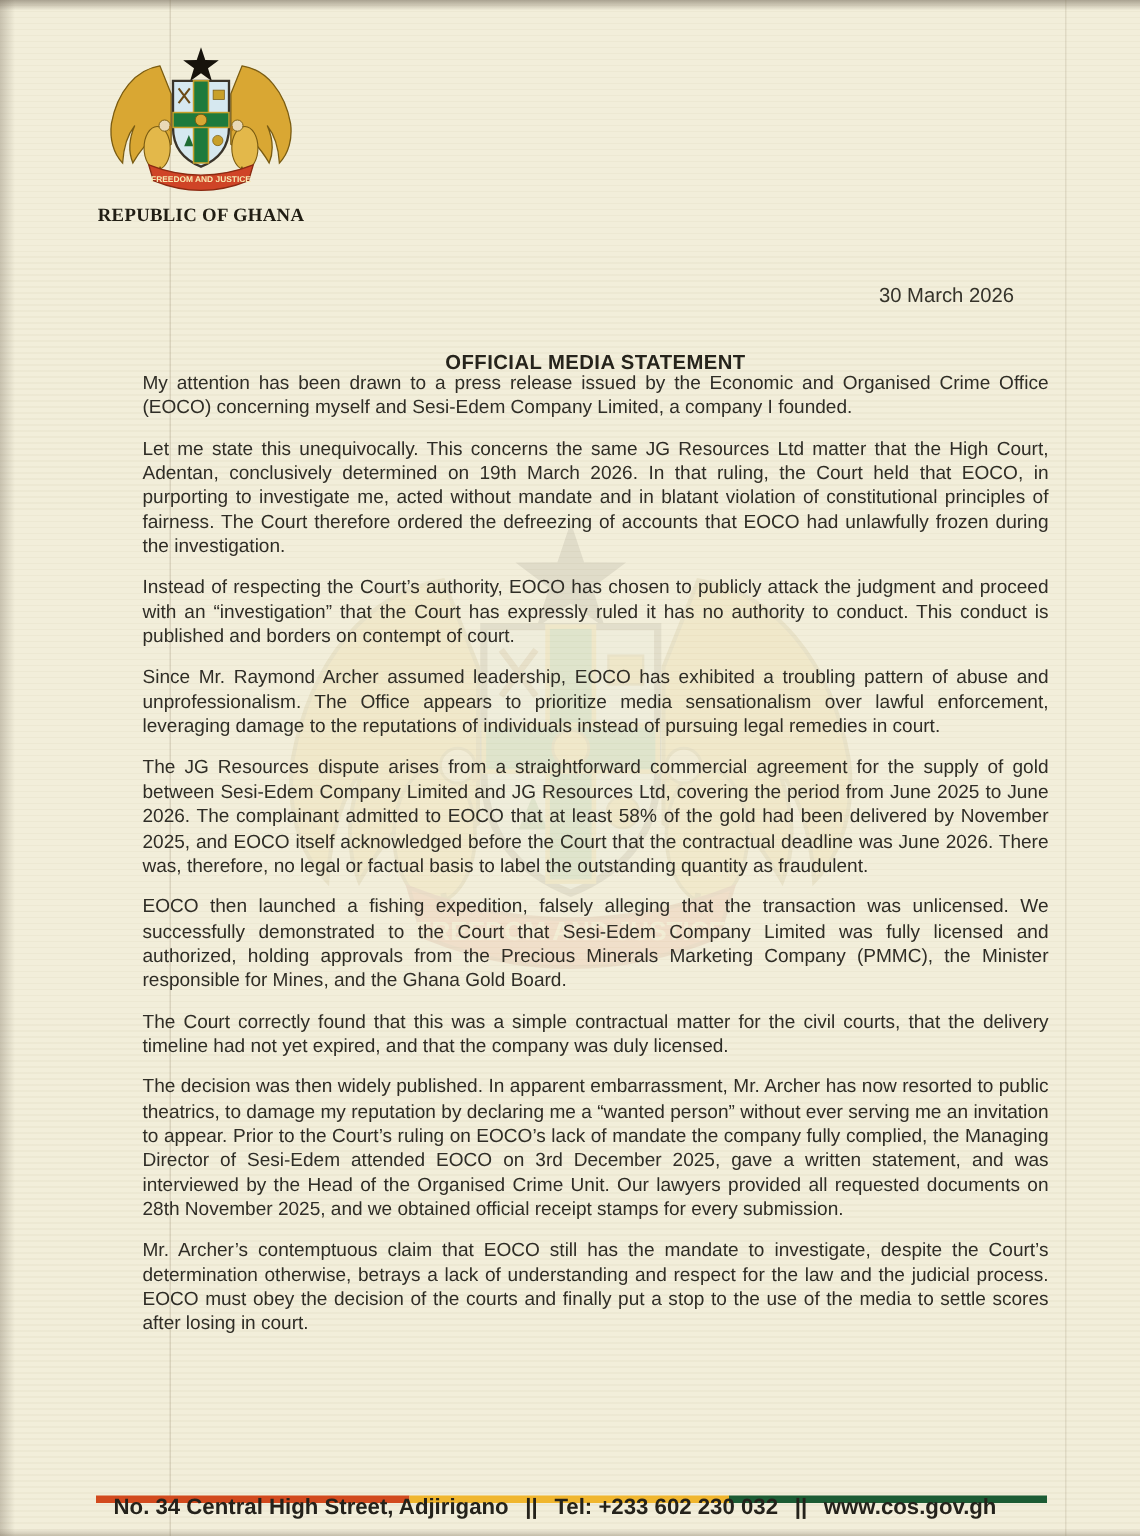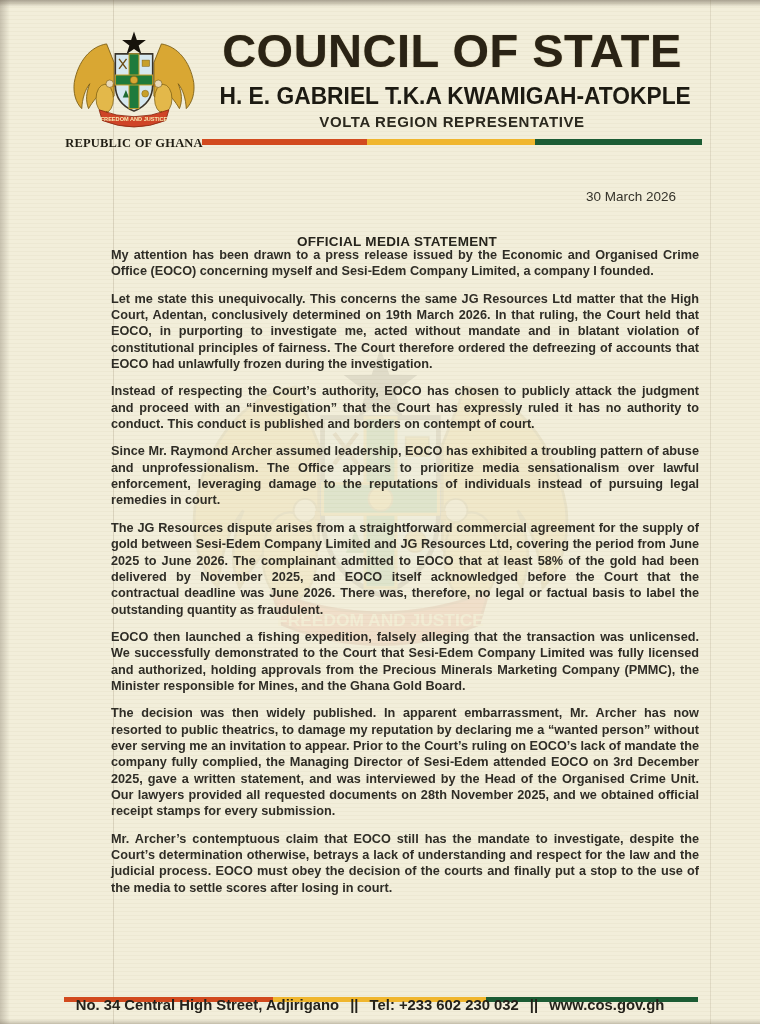--- a/index.html
+++ b/index.html
@@ -45,21 +45,21 @@
   .watermark { position:absolute; left:168px; top:325px; width:425px; opacity:0.08;
     filter: saturate(1.2); z-index:0; }
   .watermark svg { width:100%; height:auto; }
 
   
   .letter-date { position:absolute; top:189px; right:84px; font-size:13.5px; color:#35332a; z-index:1; }
   .doc-title { position:absolute; top:234px; left:95px; width:604px; text-align:center;
     font-size:13.5px; font-weight:800; letter-spacing:0.3px; color:#26241c; z-index:1; }
   .letter-body { position:absolute; top:247px; left:95px; width:604px; z-index:1;
     font-size:12.7px; line-height:16.35px; text-align:justify; color:#2f2d26; }
-  .letter-body p { margin: 0 0 11px 16px; font-weight: bold; }
+  .letter-body p { margin: 0 0 11px 0; }
 
   
   .footer-bar { position:absolute; left:64px; top:988px; width:634px; height:4.5px; z-index:1; }
   .footer-text { position:absolute; top:997px; left:30px; width:680px; text-align:center;
     font-size:14.8px; font-weight:700; color:#24221b; z-index:1; }
   .footer-text .sep { padding: 0 7px; font-weight:700; }
 </style>
 </head>
 <body>
 
@@ -111,40 +111,31 @@
       </svg>
   </div>
 
   <div class="crest">
     <svg viewBox="0 0 220 180">
         <use href="#crest-art"></use>
       </svg>
   </div>
   <div class="republic">REPUBLIC OF GHANA</div>
 
-  <div class="masthead">
-    <div class="org-title">COUNCIL OF STATE</div>
-    <div class="person-name">H. E. GABRIEL T.K.A KWAMIGAH-ATOKPLE</div>
-    <div class="role">VOLTA REGION REPRESENTATIVE</div>
-    <div class="flagbar">
-      <span class="seg-red"></span>
-      <span class="seg-gold"></span>
-      <span class="seg-green"></span>
-    </div>
-  </div>
 
   <div class="letter-date">30 March 2026</div>
   <div class="doc-title">OFFICIAL MEDIA STATEMENT</div>
   <div class="letter-body">
       <p>My attention has been drawn to a press release issued by the Economic and Organised Crime Office (EOCO) concerning myself and Sesi-Edem Company Limited, a company I founded.</p>
       <p>Let me state this unequivocally. This concerns the same JG Resources Ltd matter that the High Court, Adentan, conclusively determined on 19th March 2026. In that ruling, the Court held that EOCO, in purporting to investigate me, acted without mandate and in blatant violation of constitutional principles of fairness. The Court therefore ordered the defreezing of accounts that EOCO had unlawfully frozen during the investigation.</p>
       <p>Instead of respecting the Court’s authority, EOCO has chosen to publicly attack the judgment and proceed with an “investigation” that the Court has expressly ruled it has no authority to conduct. This conduct is published and borders on contempt of court.</p>
       <p>Since Mr. Raymond Archer assumed leadership, EOCO has exhibited a troubling pattern of abuse and unprofessionalism. The Office appears to prioritize media sensationalism over lawful enforcement, leveraging damage to the reputations of individuals instead of pursuing legal remedies in court.</p>
       <p>The JG Resources dispute arises from a straightforward commercial agreement for the supply of gold between Sesi-Edem Company Limited and JG Resources Ltd, covering the period from June 2025 to June 2026. The complainant admitted to EOCO that at least 58% of the gold had been delivered by November 2025, and EOCO itself acknowledged before the Court that the contractual deadline was June 2026. There was, therefore, no legal or factual basis to label the outstanding quantity as fraudulent.</p>
       <p>EOCO then launched a fishing expedition, falsely alleging that the transaction was unlicensed. We successfully demonstrated to the Court that Sesi-Edem Company Limited was fully licensed and authorized, holding approvals from the Precious Minerals Marketing Company (PMMC), the Minister responsible for Mines, and the Ghana Gold Board.</p>
+      <p>The Court correctly found that this was a simple contractual matter for the civil courts, that the delivery timeline had not yet expired, and that the company was duly licensed.</p>
       <p>The decision was then widely published. In apparent embarrassment, Mr. Archer has now resorted to public theatrics, to damage my reputation by declaring me a “wanted person” without ever serving me an invitation to appear. Prior to the Court’s ruling on EOCO’s lack of mandate the company fully complied, the Managing Director of Sesi-Edem attended EOCO on 3rd December 2025, gave a written statement, and was interviewed by the Head of the Organised Crime Unit. Our lawyers provided all requested documents on 28th November 2025, and we obtained official receipt stamps for every submission.</p>
       <p>Mr. Archer’s contemptuous claim that EOCO still has the mandate to investigate, despite the Court’s determination otherwise, betrays a lack of understanding and respect for the law and the judicial process. EOCO must obey the decision of the courts and finally put a stop to the use of the media to settle scores after losing in court.</p>
     </div>
 
   <div class="flagbar footer-bar">
     <span class="seg-red"></span>
     <span class="seg-gold"></span>
     <span class="seg-green"></span>
   </div>
   <div class="footer-text">

